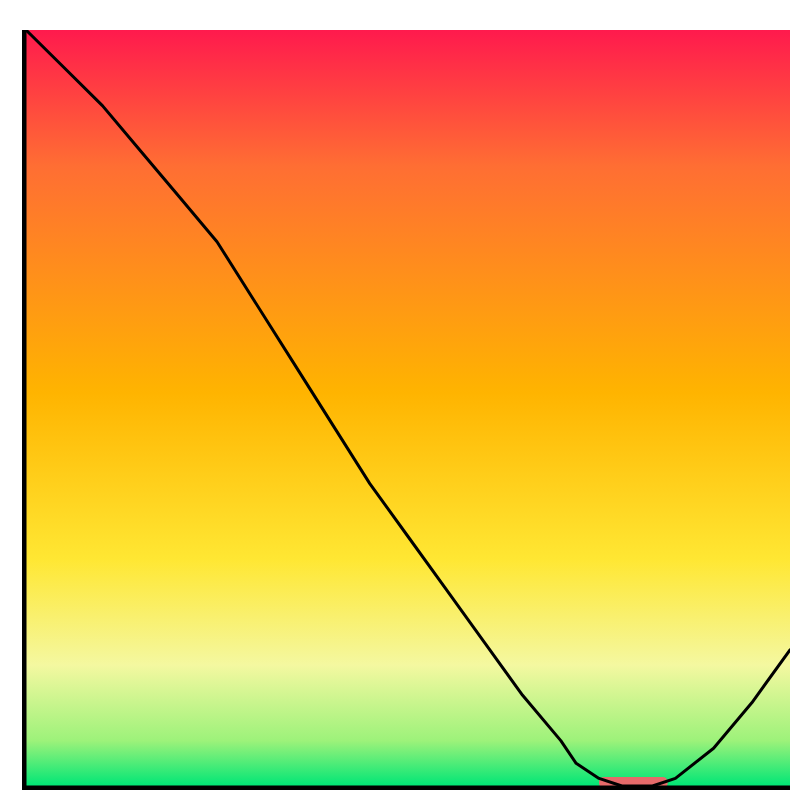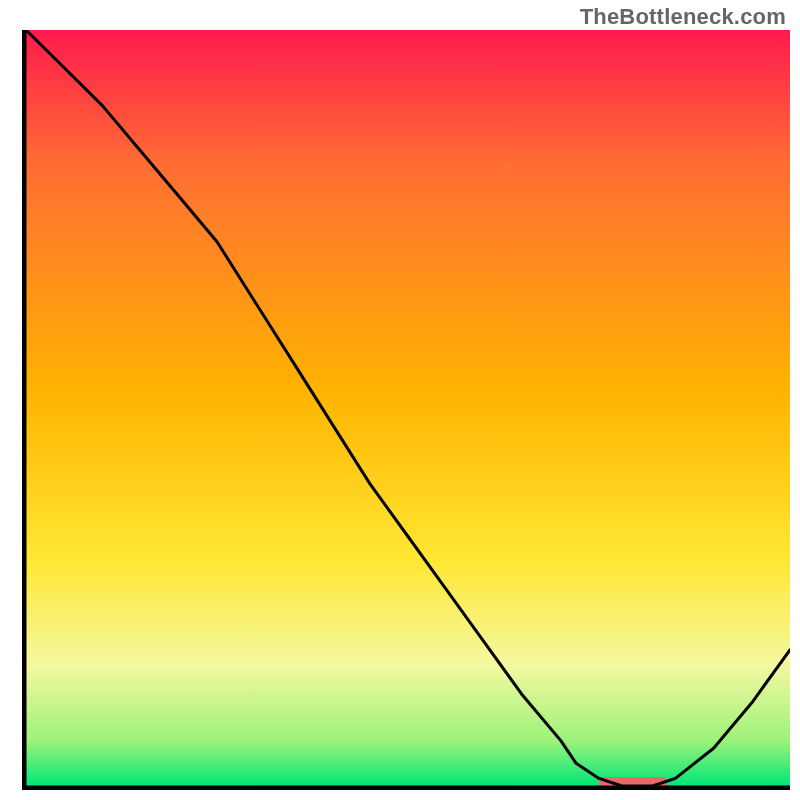--- a/index.html
+++ b/index.html
@@ -29,21 +29,20 @@
     left: 22px;
     top: 30px;
     width: 768px;
     height: 760px;
   }
 </style>
 </head>
 <body>
 
 <div id="container">
-  <div id="watermark">TheBottleneck.com</div>
   <svg id="plot" viewBox="0 0 768 760" preserveAspectRatio="none">
     <defs>
       <linearGradient id="bg-grad" x1="0" y1="0" x2="0" y2="1">
           <stop offset="0%" stop-color="#ff1a4d"></stop>
           <stop offset="18%" stop-color="#ff6e33"></stop>
           <stop offset="48%" stop-color="#ffb400"></stop>
           <stop offset="70%" stop-color="#ffe733"></stop>
           <stop offset="84%" stop-color="#f4f8a0"></stop>
           <stop offset="94%" stop-color="#9df27a"></stop>
           <stop offset="100%" stop-color="#00e676"></stop>

